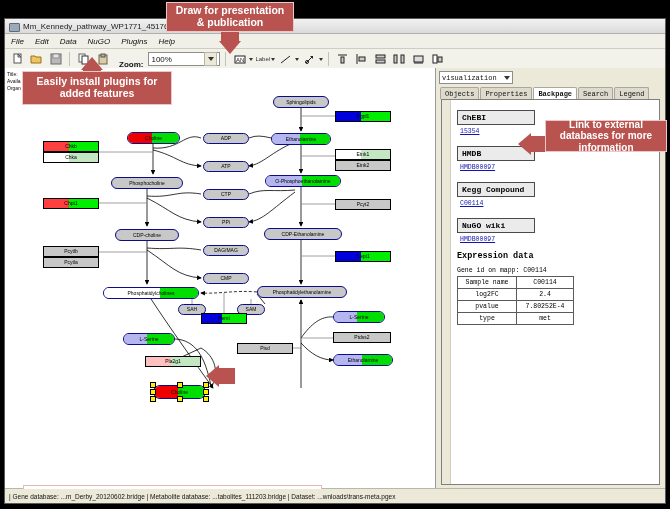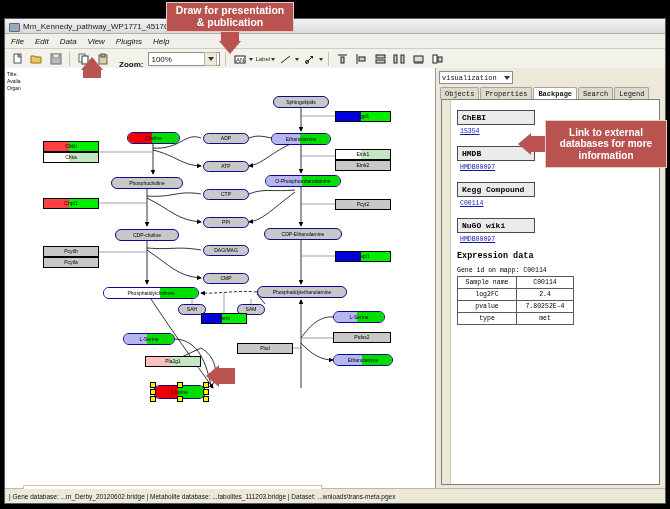--- a/index.html
+++ b/index.html
@@ -116,21 +116,21 @@
 
     <div id="titlebar">
       <span class="tb-ico"></span>
       <span id="apptitle">Mm_Kennedy_pathway_WP1771_45176.gpml</span>
     </div>
 
     <div id="menubar">
       <span class="mi">File</span>
       <span class="mi">Edit</span>
       <span class="mi">Data</span>
-      <span class="mi">View</span>
+      <span class="mi">NuGO</span>
       <span class="mi">Plugins</span>
       <span class="mi">Help</span>
     </div>
 
     <div id="toolbar">
       <div class="tbtn">
         <svg width="12" height="12">
             <rect x="2" y="1" width="7" height="9" fill="#fff" stroke="#555"></rect>
             <path d="M6 1 L9 4 L6 4 Z" fill="#cfd6e6" stroke="#555"></path>
           </svg>
@@ -533,23 +533,24 @@
 
     <div id="statusbar">
       <span id="statustext">| Gene database: ...m_Derby_20120602.bridge | Metabolite database: ...tabolites_111203.bridge | Dataset: ...wnloads\trans-meta.pgex</span>
     </div>
   </div>
 
   <div class="callout" id="co-draw" style="left:166px;top:2px;width:128px;height:30px;font-size:10.5px;">Draw for presentation &amp; publication</div>
   <div class="stem" style="left:221px;top:30px;width:18px;height:12px;"></div>
   <div class="arrow arrow-down" style="left:219px;top:41px;"></div>
 
+  <div class="callout" id="co-plugins" style="left:22px;top:71px;width:150px;height:34px;font-size:10.5px;">Easily install plugins for added features</div>
   <div class="stem" style="left:83px;top:68px;width:18px;height:10px;"></div>
   <div class="arrow arrow-up" style="left:81px;top:57px;"></div>
 
-  <div class="callout" id="co-links" style="left:545px;top:120px;width:122px;height:48px;font-size:10px;">Link  to external databases  for more information</div>
+  <div class="callout" id="co-links" style="left:545px;top:120px;width:122px;height:32px;font-size:10px;">Link  to external databases  for more information</div>
   <div class="stem" style="left:530px;top:136px;width:18px;height:16px;"></div>
   <div class="arrow arrow-left" style="left:518px;top:133px;"></div>
 
   <div class="stem" style="left:217px;top:368px;width:18px;height:16px;"></div>
   <div class="arrow arrow-left" style="left:206px;top:365px;"></div>
 
 </div>
 
 </body></html>

